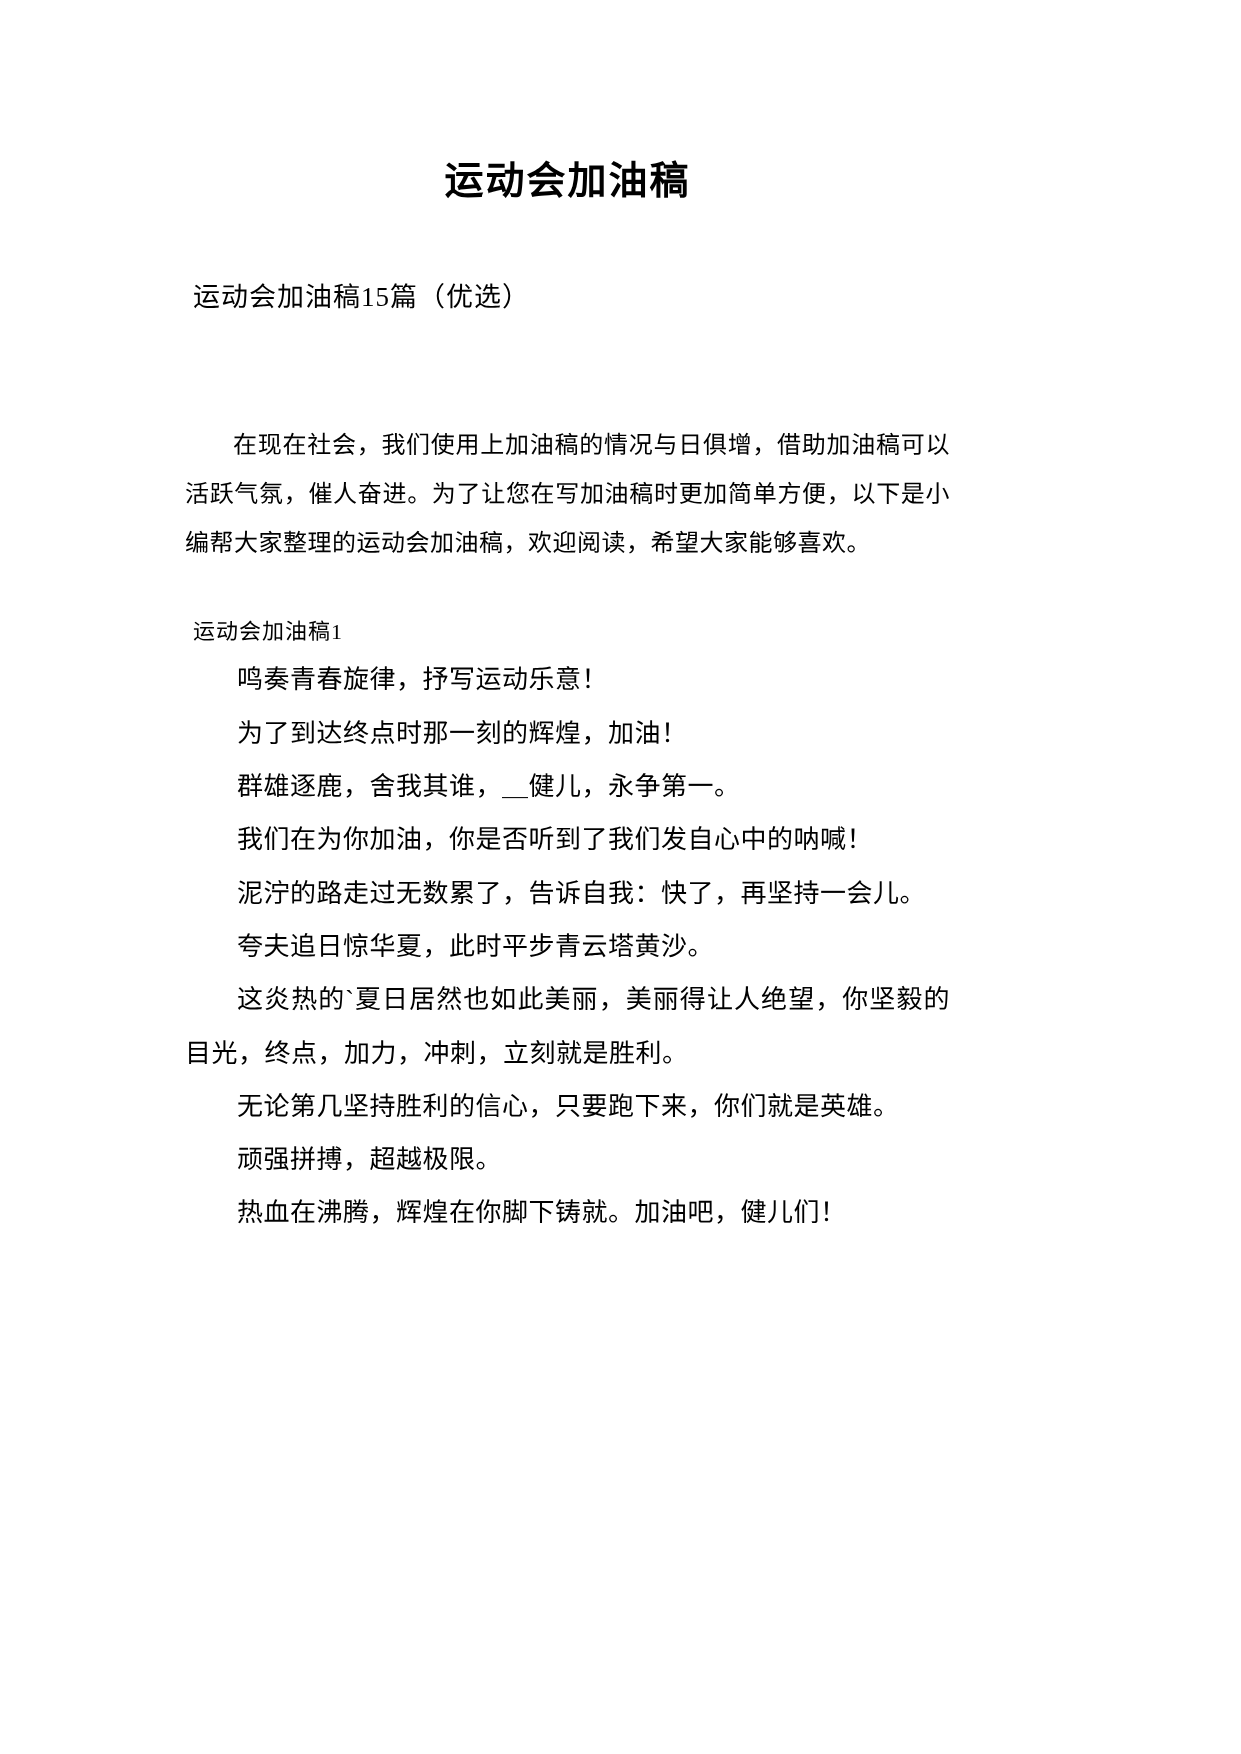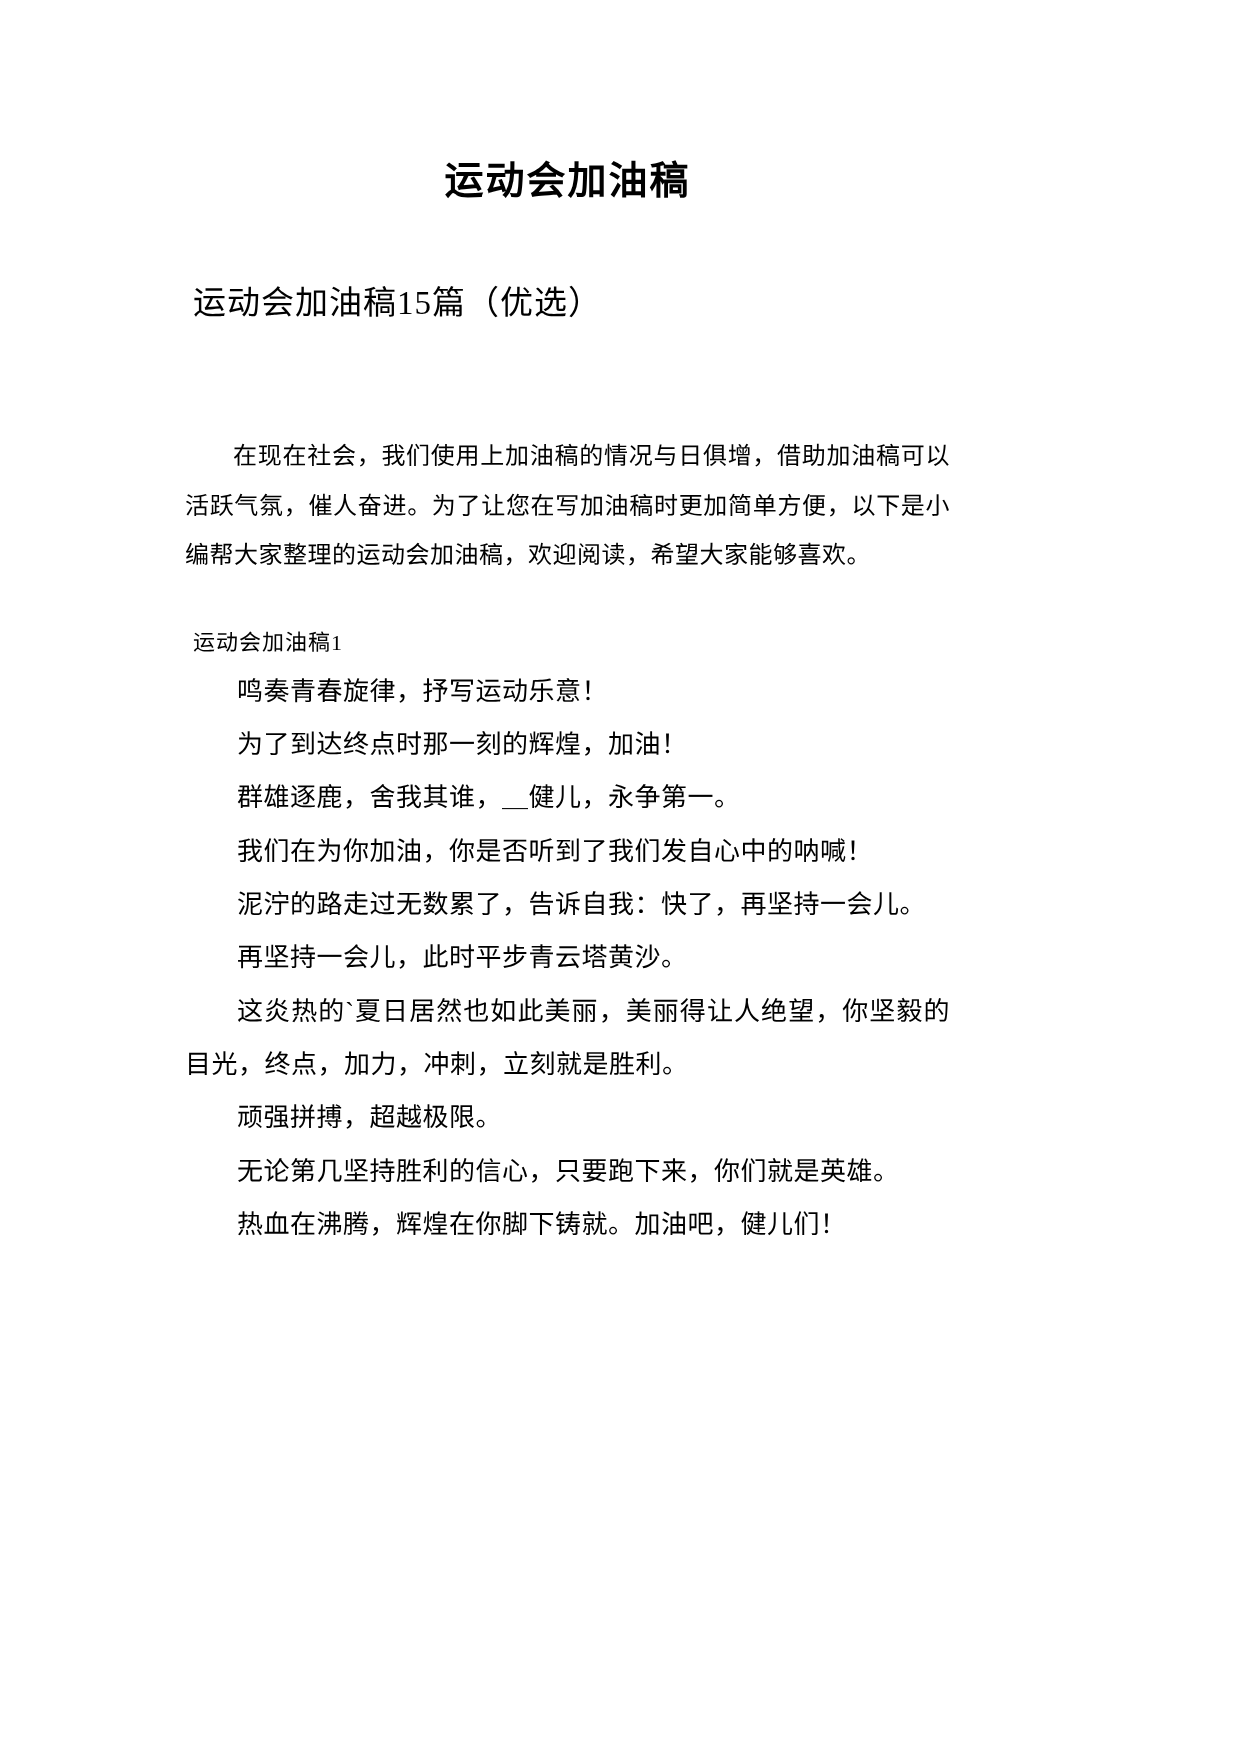--- a/index.html
+++ b/index.html
@@ -28,21 +28,21 @@
     text-align: center;
     font-size: 39px;
     font-weight: bold;
     letter-spacing: 2px;
     line-height: 1.3;
   }
   .subtitle {
     margin: 0;
     padding-top: 65px;
     padding-left: 8px;
-    font-size: 33px;
+    font-size: 27px;
     line-height: 1.9;
     letter-spacing: 1px;
   }
   .lead {
     margin: 0;
     padding-top: 98px;
     font-size: 24px;
     line-height: 2.05;
     text-align: justify;
     text-indent: 2em;
@@ -79,20 +79,20 @@
 
   <p class="lead">在现在社会，我们使用上加油稿的情况与日俱增，借助加油稿可以活跃气氛，催人奋进。为了让您在写加油稿时更加简单方便，以下是小编帮大家整理的运动会加油稿，欢迎阅读，希望大家能够喜欢。</p>
 
   <p class="section-heading">运动会加油稿1</p>
 
   <p class="body-line">鸣奏青春旋律，抒写运动乐意！</p>
   <p class="body-line">为了到达终点时那一刻的辉煌，加油！</p>
   <p class="body-line">群雄逐鹿，舍我其谁，＿健儿，永争第一。</p>
   <p class="body-line">我们在为你加油，你是否听到了我们发自心中的呐喊！</p>
   <p class="body-line">泥泞的路走过无数累了，告诉自我：快了，再坚持一会儿。</p>
-  <p class="body-line">再坚持一会儿，此时平步青云塔黄沙。</p>
+  <p class="body-line">夸夫追日惊华夏，此时平步青云塔黄沙。</p>
   <p class="body-line">这炎热的`夏日居然也如此美丽，美丽得让人绝望，你坚毅的目光，终点，加力，冲刺，立刻就是胜利。</p>
+  <p class="body-line">无论第几坚持胜利的信心，只要跑下来，你们就是英雄。</p>
   <p class="body-line">顽强拼搏，超越极限。</p>
-  <p class="body-line">无论第几坚持胜利的信心，只要跑下来，你们就是英雄。</p>
   <p class="body-line">热血在沸腾，辉煌在你脚下铸就。加油吧，健儿们！</p>
 
 
 </div>
 
 </body></html>

